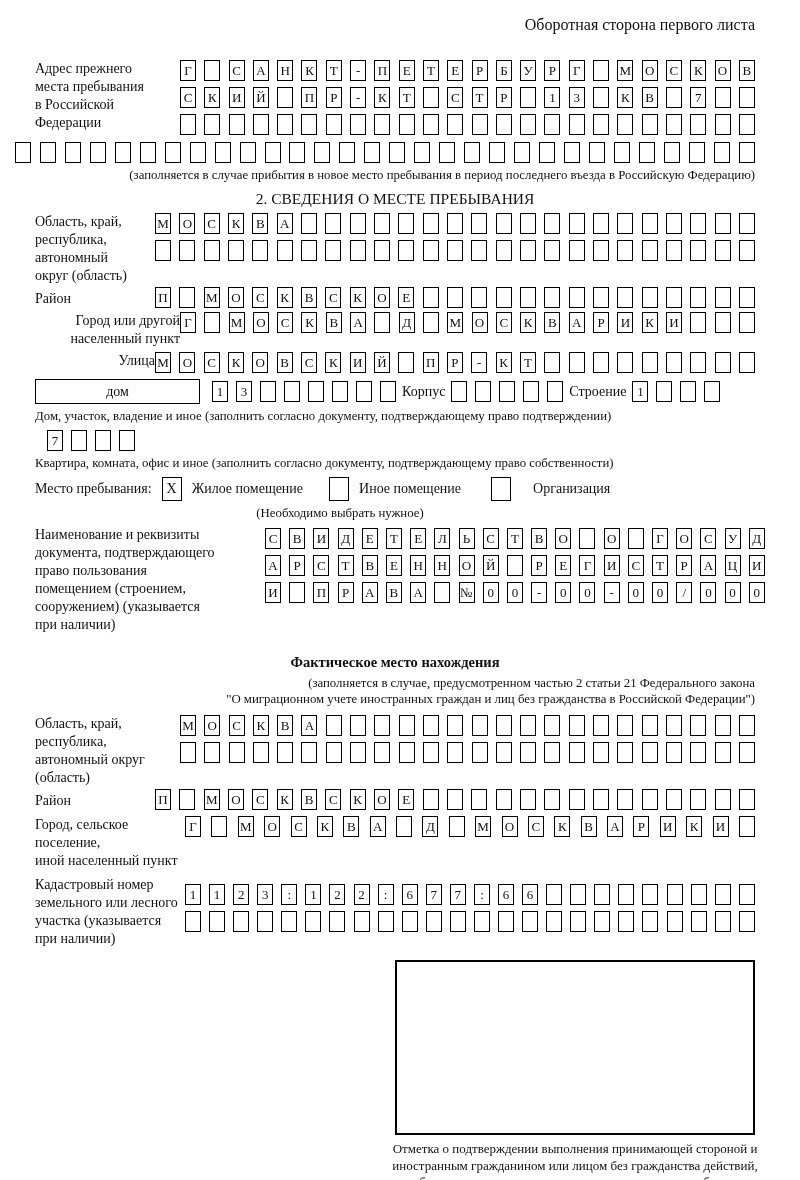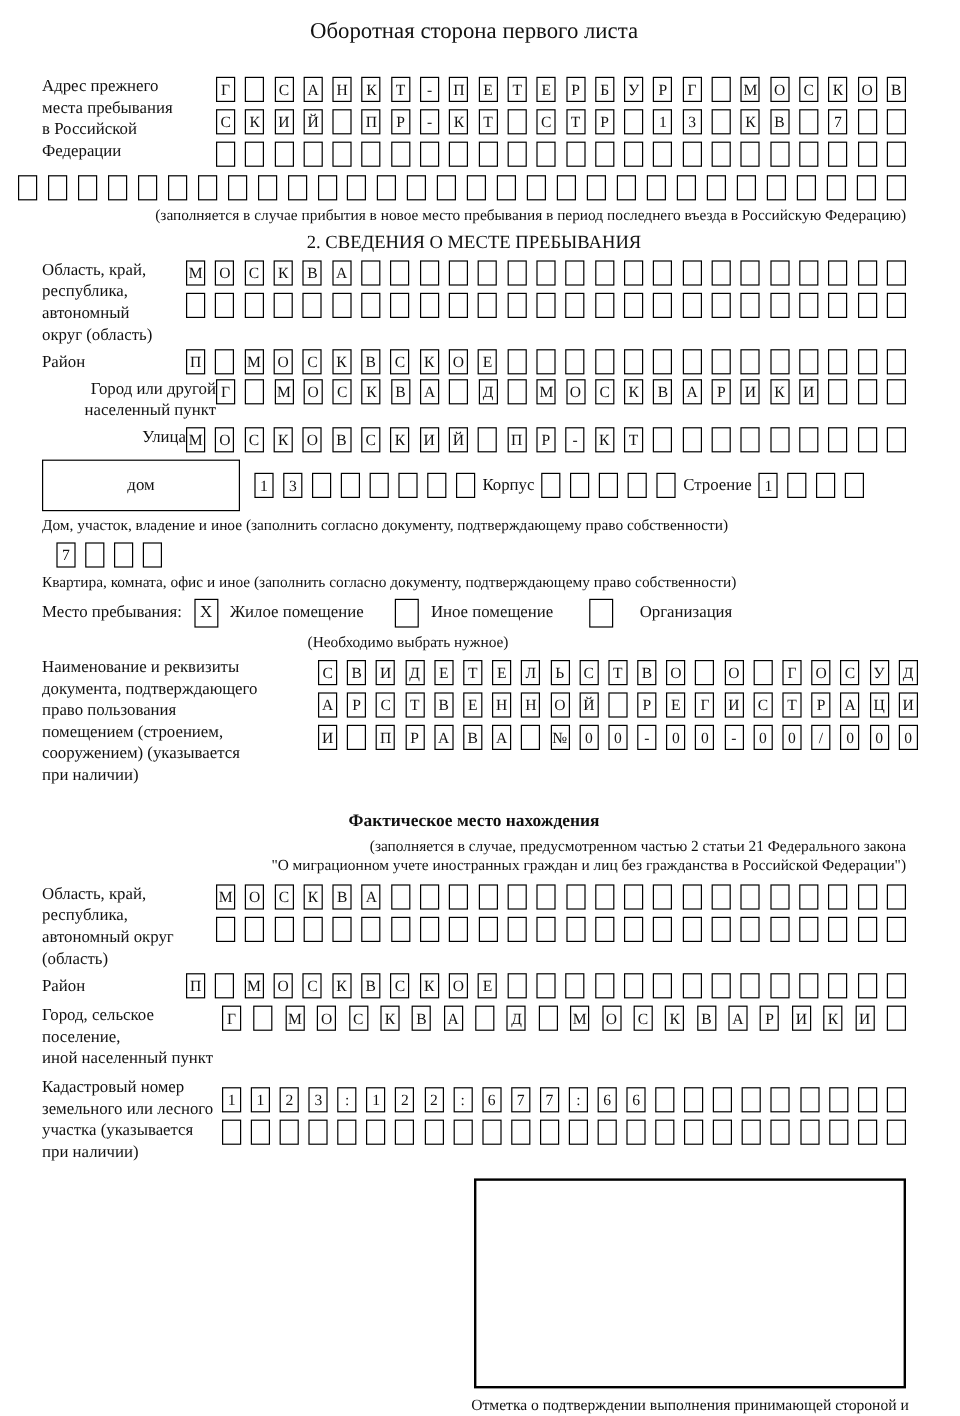--- a/index.html
+++ b/index.html
@@ -3,42 +3,42 @@
 <meta charset="utf-8">
 <style>
   * { margin:0; padding:0; box-sizing:border-box; }
   html,body { background:#fff; }
   body {
     width:800px; height:1180px; overflow:hidden;
     font-family:"Liberation Serif", serif;
     color:#111;
     padding:16px 45px 0 35px;
   }
-  .corner { text-align:center; font-size:19px; }
+  .corner { text-align:right; font-size:16px; }
   .group { display:flex; align-items:flex-start; }
   .glabel { flex:none; font-size:14px; line-height:18px; white-space:pre-line; }
   .lw120 { width:120px; } .lw145 { width:145px; } .lw150 { width:150px; } .lw220 { width:220px; }
   .rows  { display:flex; flex-direction:column; gap:6px; }
   .cells { display:flex; justify-content:space-between; }
   .cell  {
     flex:none; width:16px; height:21px; border:1.7px solid #000;
     display:flex; align-items:center; justify-content:center;
     font-size:13px; line-height:1;
   }
   .w575 { width:575px; } .w600 { width:600px; } .w570 { width:570px; }
   .w500 { width:500px; } .w740 { width:740px; }
   .w184 { width:184px; } .w112 { width:112px; } .w88 { width:88px; } .ml10 { margin-left:10px; }
   .fullrow { margin-left:-20px; margin-top:7px; }
   .note { font-size:12.8px; line-height:15px; margin-top:5px; }
   .center { text-align:right; }
   .h2 { text-align:center; font-size:15.5px; font-weight:normal; margin-top:7px; }
   .h3 { text-align:center; font-size:14.5px; font-weight:bold; margin-top:20px; }
   .mt26 { margin-top:26px; } .mt8 { margin-top:8px; } .mt6 { margin-top:6px; }
   .mt5 { margin-top:5px; } .mt4 { margin-top:4px;text-align:right; } .mt2 { margin-top:2px;align-items:flex-end; }
-  .wbox { flex:none; height:43px; border:1.7px solid #000; display:flex;
+  .wbox { flex:none; height:25px; border:1.7px solid #000; display:flex;
           align-items:center; justify-content:center; font-size:14px; }
   .bw165 { width:165px; } .bw195 { width:195px; }
   .domrow { display:flex; align-items:center; margin-top:6px; }
   .domrow .cells { align-self:center; }
   .inlbl { flex:none; font-size:14px; padding:0 6px; }
   .g12 { width:12px; flex:none; }
   .stayrow { display:flex; align-items:center; margin-top:6px; font-size:14px; }
   .cbx { flex:none; width:20px; height:24px; border:1.7px solid #000;
          display:flex; align-items:center; justify-content:center; font-size:14px; }
   .choose { width:440px; margin-left:85px; text-align:center; }
@@ -352,21 +352,21 @@
       <span class="cell"></span>
     </div>
   <div class="inlbl">Строение</div>
   <div class="cells w88">
       <span class="cell">1</span>
       <span class="cell"></span>
       <span class="cell"></span>
       <span class="cell"></span>
     </div>
 </div>
-<div class="note">Дом, участок, владение и иное (заполнить согласно документу, подтверждающему право собственности)</div>
+<div class="note">Дом, участок, владение и иное (заполнить согласно документу, подтверждающему право подтверждении)</div>
 
 <div class="domrow">
   <div class="g12"></div>
   <div class="cells w88">
       <span class="cell">7</span>
       <span class="cell"></span>
       <span class="cell"></span>
       <span class="cell"></span>
     </div>
 </div>

